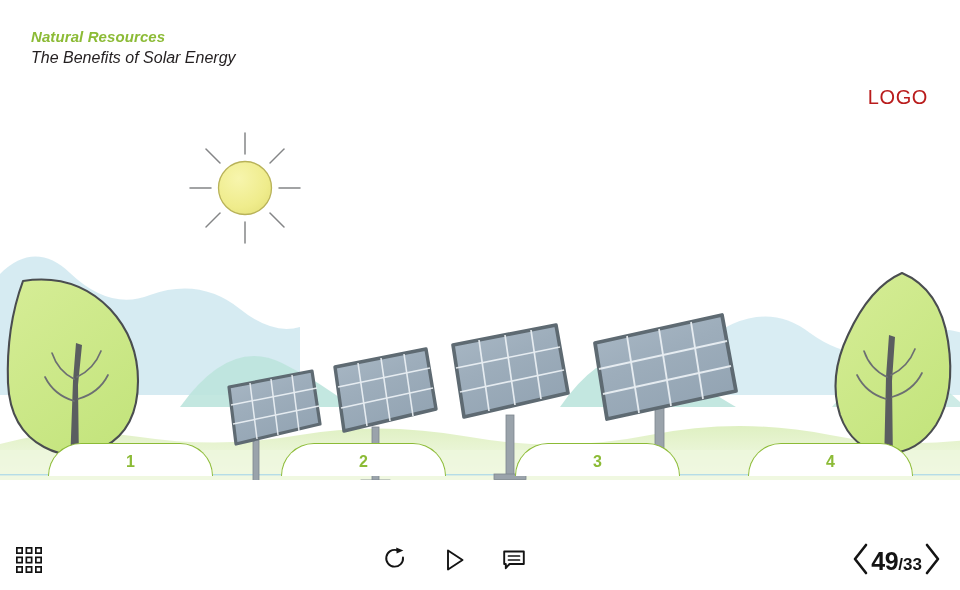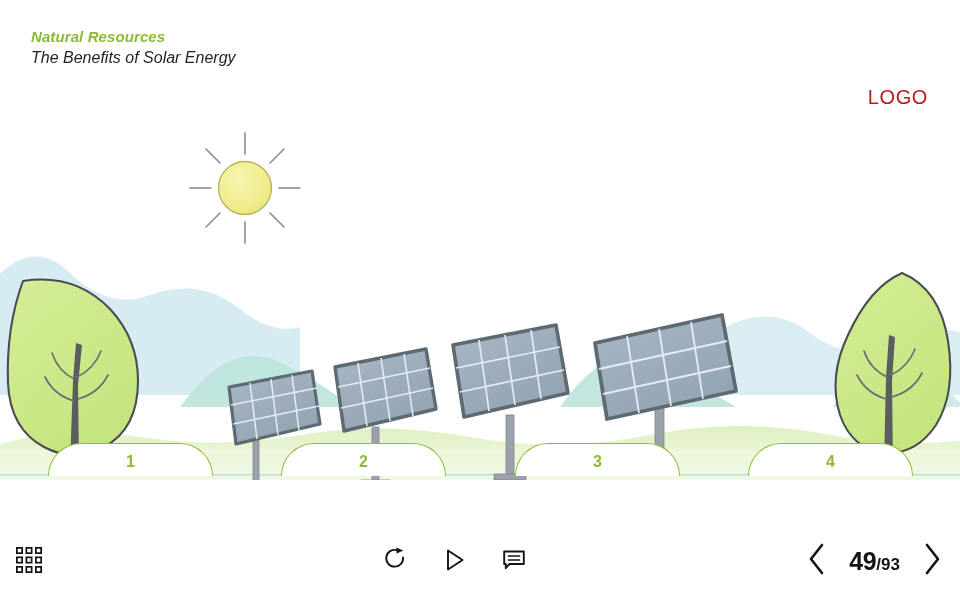--- a/index.html
+++ b/index.html
@@ -133,21 +133,20 @@
     align-items: center;
     gap: 36px;
   }
   .tb-center .ico { cursor: pointer; display: block; }
   .tb-right {
     position: absolute;
     right: 18px; top: 14px;
     height: 34px;
     display: flex;
     align-items: center;
-    gap: 22px;
   }
   .pager {
     display: flex;
     align-items: baseline;
     color: #141414;
   }
   .pager .cur {
     font-size: 25px;
     font-weight: bold;
     letter-spacing: -0.4px;
@@ -364,21 +363,21 @@
     </div>
 
     <div class="tb-right">
       <span class="chev">
         <svg width="20" height="34" viewBox="0 0 20 34" xmlns="http://www.w3.org/2000/svg">
           <path d="M15 3 L4 17 L15 31" fill="none" stroke="#141414" stroke-width="2.6" stroke-linecap="round" stroke-linejoin="round"></path>
         </svg>
       </span>
       <span class="pager">
         <span class="cur">49</span>
-        <span class="tot">/93</span>
+        <span class="tot">/33</span>
       </span>
       <span class="chev">
         <svg width="20" height="34" viewBox="0 0 20 34" xmlns="http://www.w3.org/2000/svg">
           <path d="M5 3 L16 17 L5 31" fill="none" stroke="#141414" stroke-width="2.6" stroke-linecap="round" stroke-linejoin="round"></path>
         </svg>
       </span>
     </div>
   </div>
 </div>
 

